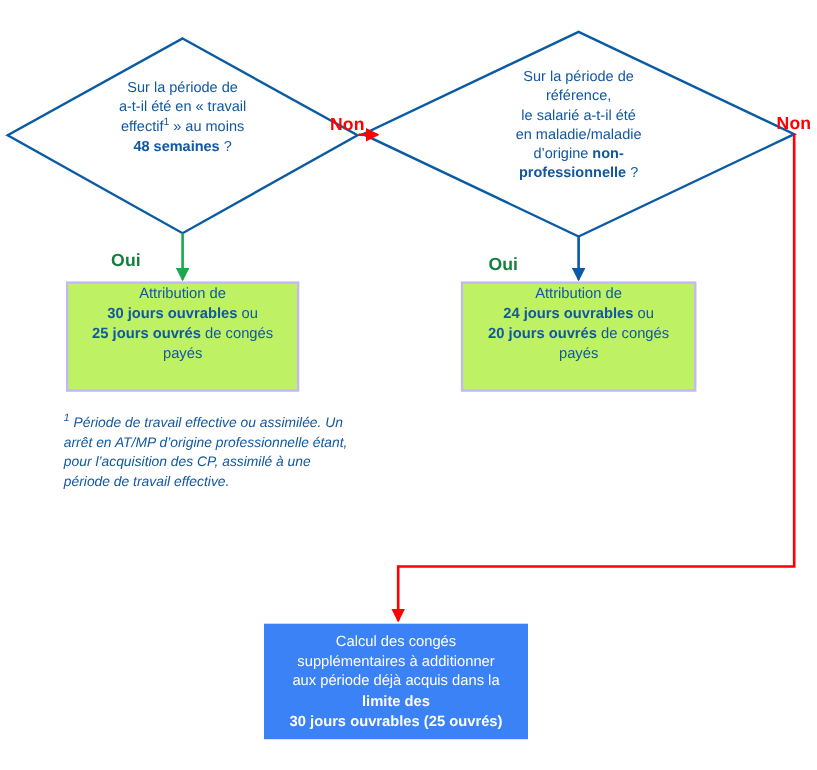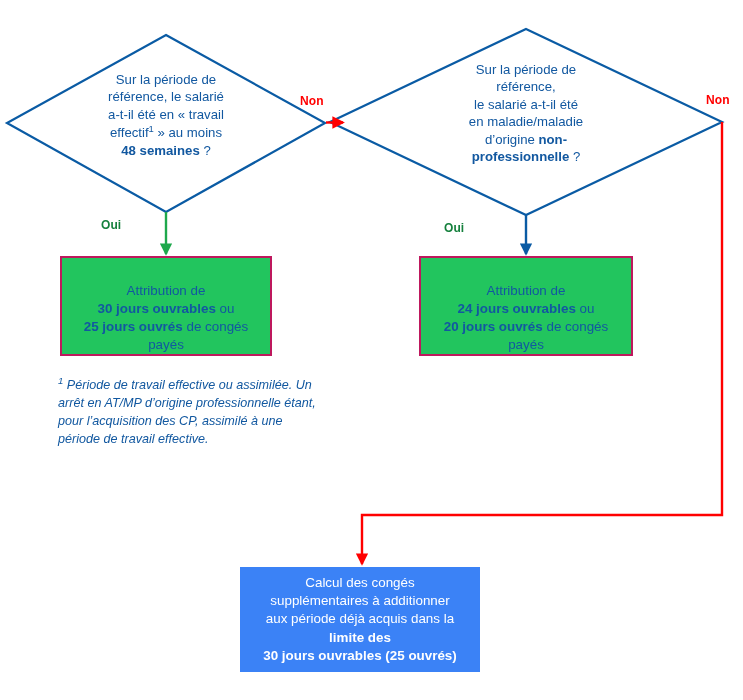--- a/index.html
+++ b/index.html
@@ -43,38 +43,39 @@
   }
   .box-text {
     font-size: 13.4px;
     line-height: 1.34;
   }
   .b {
     font-weight: bold;
   }
   .edge-label {
     position: absolute;
-    font-size: 12px;
+    font-size: 16px;
     font-weight: bold;
     letter-spacing: 0.1px;
     white-space: nowrap;
+    margin-top: 11px;
   }
   .edge-label.no {
     color: #ff0000;
   }
   .edge-label.yes {
     color: #15803d;
   }
   .result-box {
     position: absolute;
-    border: 2px solid #be185d;
-    background: #22c55e;
+    border: 2px solid #c4b5fd;
+    background: #bef264;
     box-sizing: border-box;
     display: flex;
-    align-items: flex-end;
+    align-items: flex-start;
     justify-content: center;
   }
   .result-box .box-text {
     color: #1258a0;
     text-align: center;
     padding: 0 8px;
   }
   .final-box {
     position: absolute;
     background: #3b82f6;
@@ -134,21 +135,20 @@
 
     <line x1="166" y1="212" x2="166" y2="254" stroke="#1ea84c" stroke-width="2.4" marker-end="url(#arrow-green)"></line>
 
     <line x1="526" y1="215" x2="526" y2="254" stroke="#0a5ba4" stroke-width="2.4" marker-end="url(#arrow-blue)"></line>
 
     <path d="M 722,122 L 722,515 L 362,515 L 362,564" fill="none" stroke="#ff0000" stroke-width="2.4" marker-end="url(#arrow-red)"></path>
   </svg>
 
   <div class="node-text diamond-text" style="left:56px; top:71px; width:220px;">
     <div><span>Sur la période de</span></div>
-    <div><span>référence, le salarié</span></div>
     <div><span>a-t-il été en « travail</span></div>
     <div><span>effectif</span><span class="sup-inline">1</span><span> » au moins</span></div>
     <div><span class="b">48 semaines</span><span> ?</span></div>
   </div>
 
   <div class="node-text diamond-text" style="left:416px; top:61px; width:220px;">
     <div><span>Sur la période de</span></div>
     <div><span>référence,</span></div>
     <div><span>le salarié a-t-il été</span></div>
     <div><span>en maladie/maladie</span></div>

